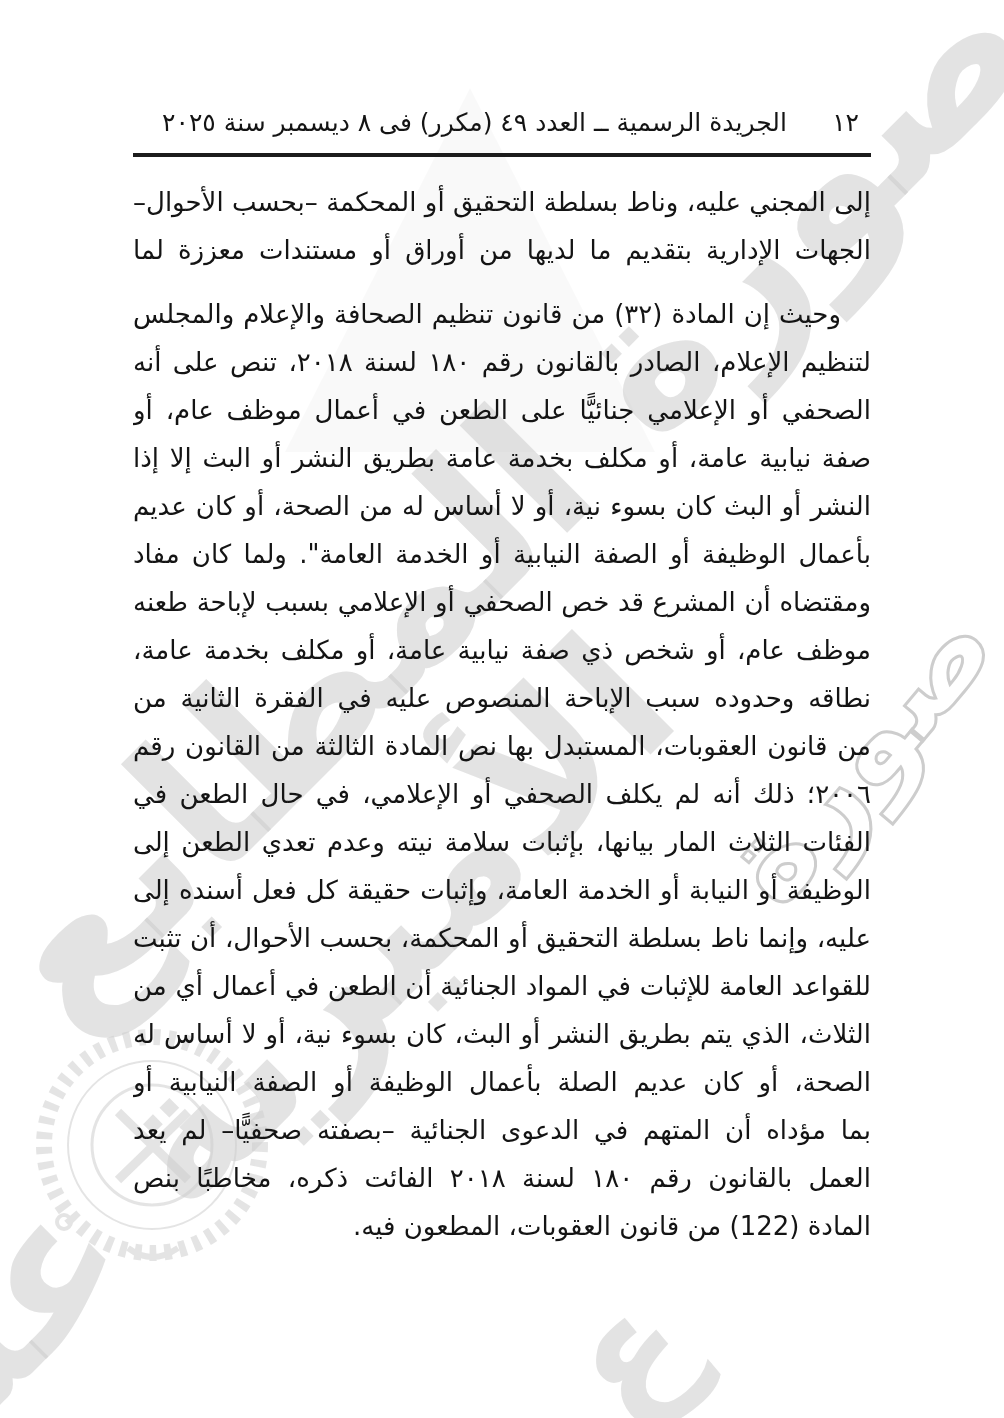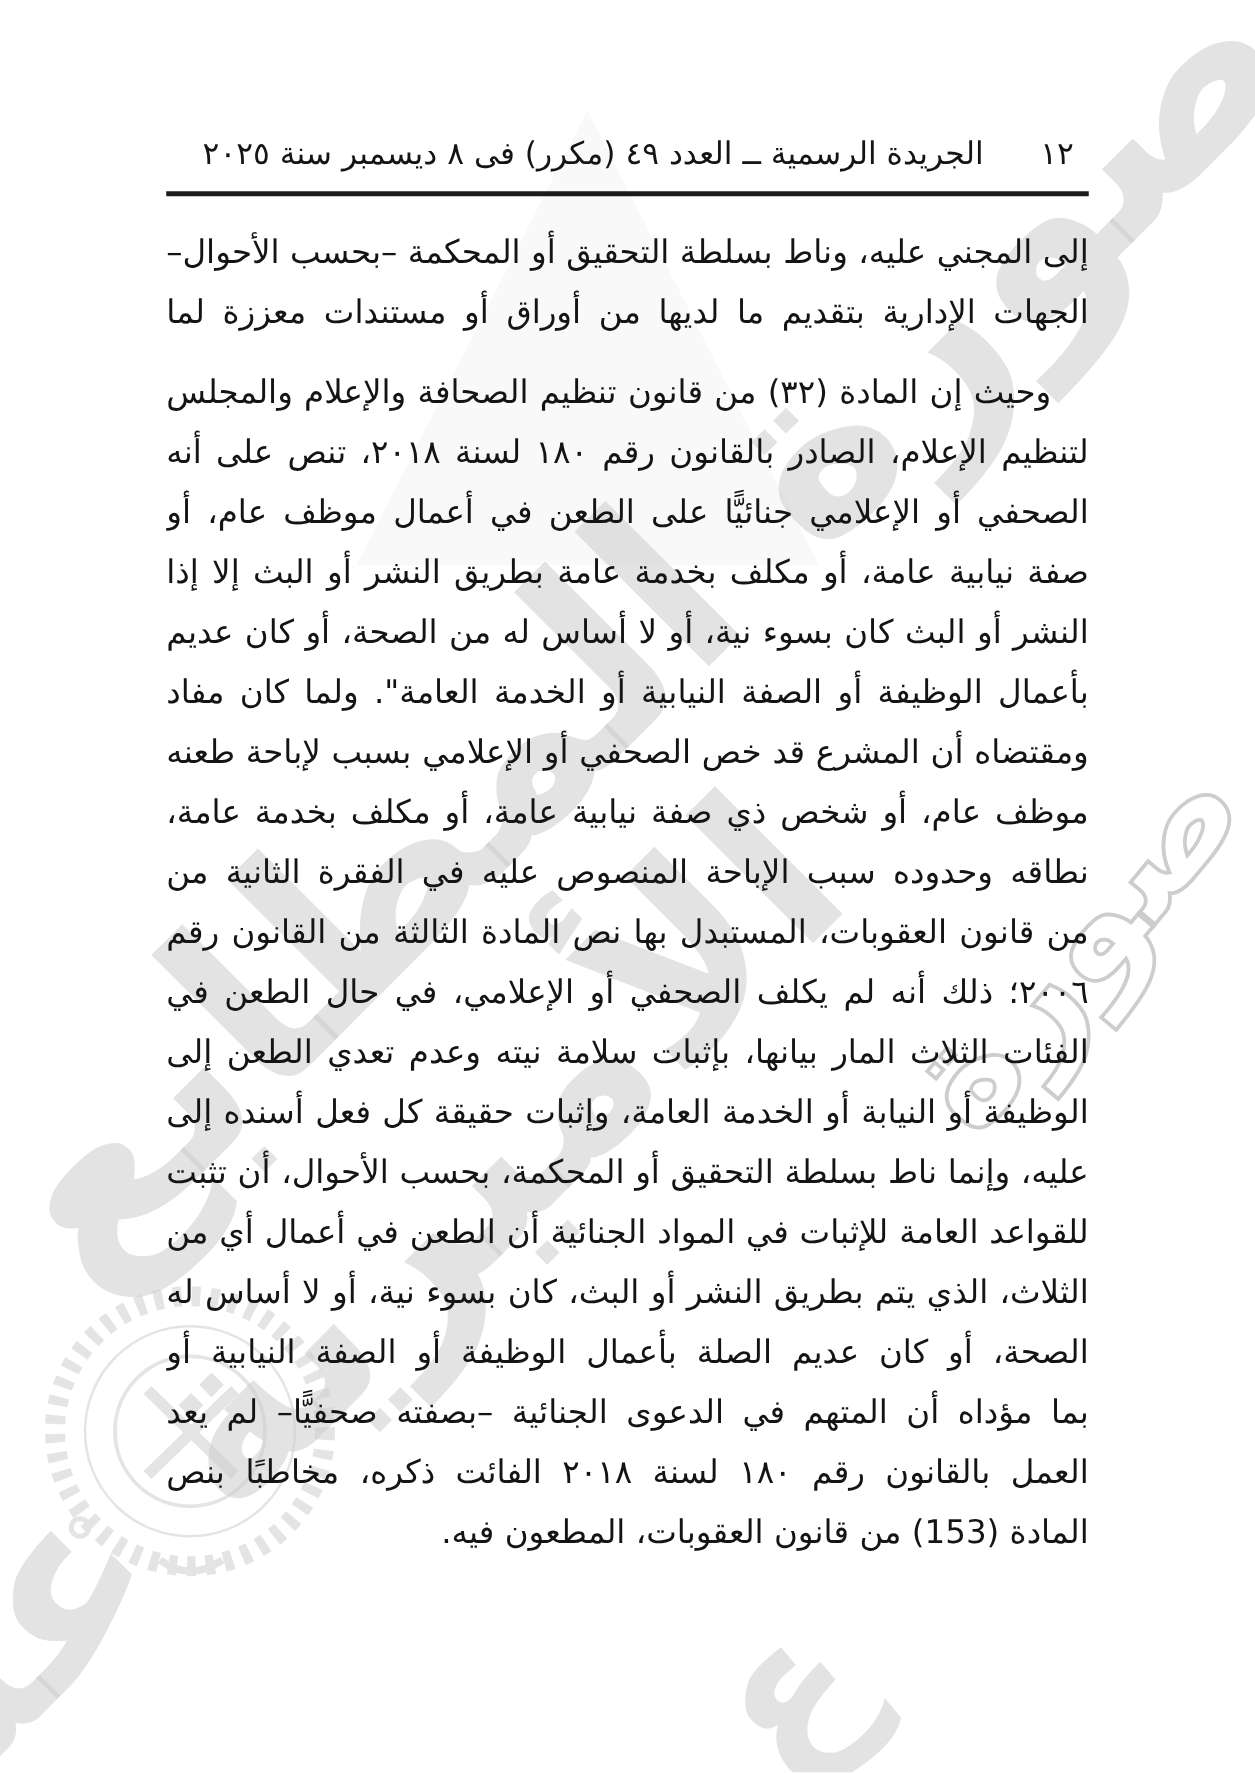--- a/index.html
+++ b/index.html
@@ -82,18 +82,18 @@
           <div class="line">من قانون العقوبات، المستبدل بها نص المادة الثالثة من القانون رقم ١٤٧ لسنة</div>
           <div class="line">٢٠٠٦؛ ذلك أنه لم يكلف الصحفي أو الإعلامي، في حال الطعن في أعمال</div>
           <div class="line">الفئات الثلاث المار بيانها، بإثبات سلامة نيته وعدم تعدي الطعن إلى غير أعمال</div>
           <div class="line">الوظيفة أو النيابة أو الخدمة العامة، وإثبات حقيقة كل فعل أسنده إلى المجني</div>
           <div class="line">عليه، وإنما ناط بسلطة التحقيق أو المحكمة، بحسب الأحوال، أن تثبت طبقًا</div>
           <div class="line">للقواعد العامة للإثبات في المواد الجنائية أن الطعن في أعمال أي من الفئات</div>
           <div class="line">الثلاث، الذي يتم بطريق النشر أو البث، كان بسوء نية، أو لا أساس له من</div>
           <div class="line">الصحة، أو كان عديم الصلة بأعمال الوظيفة أو الصفة النيابية أو الخدمة العامة،</div>
           <div class="line">بما مؤداه أن المتهم في الدعوى الجنائية –بصفته صحفيًّا– لم يعد اعتبارًا من تاريخ</div>
           <div class="line">العمل بالقانون رقم ١٨٠ لسنة ٢٠١٨ الفائت ذكره، مخاطبًا بنص الفقرة الثانية من</div>
-          <div class="line last">المادة (153) من قانون العقوبات، المطعون فيه.</div>
+          <div class="line last">المادة (122) من قانون العقوبات، المطعون فيه.</div>
         </div>
       </div>
 
   </div>
 </div>
 
 </body></html>

